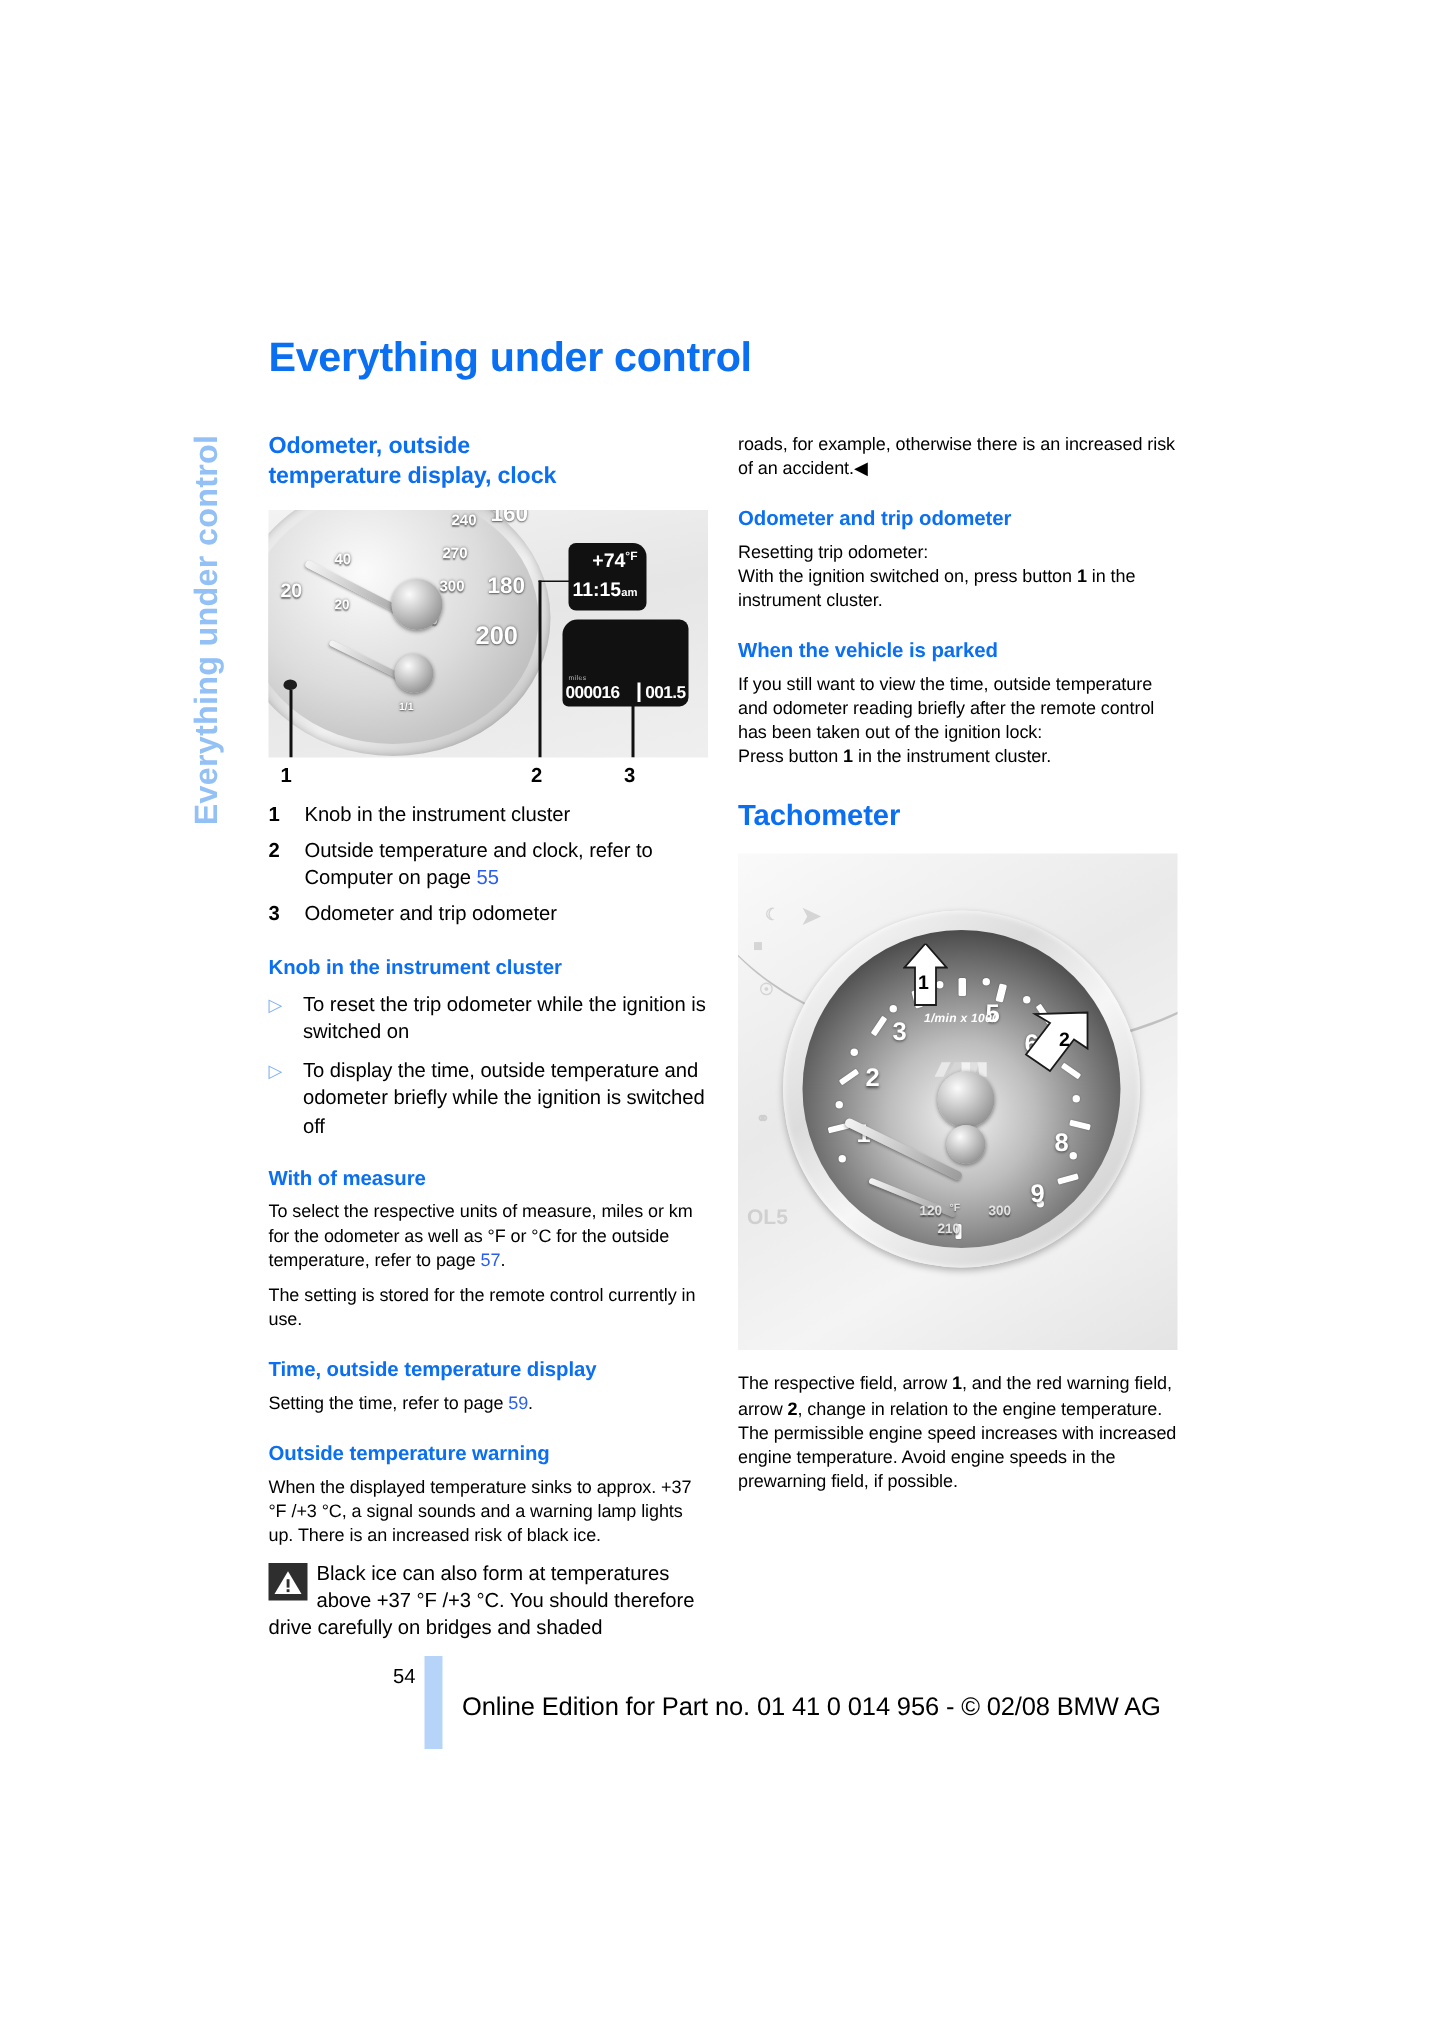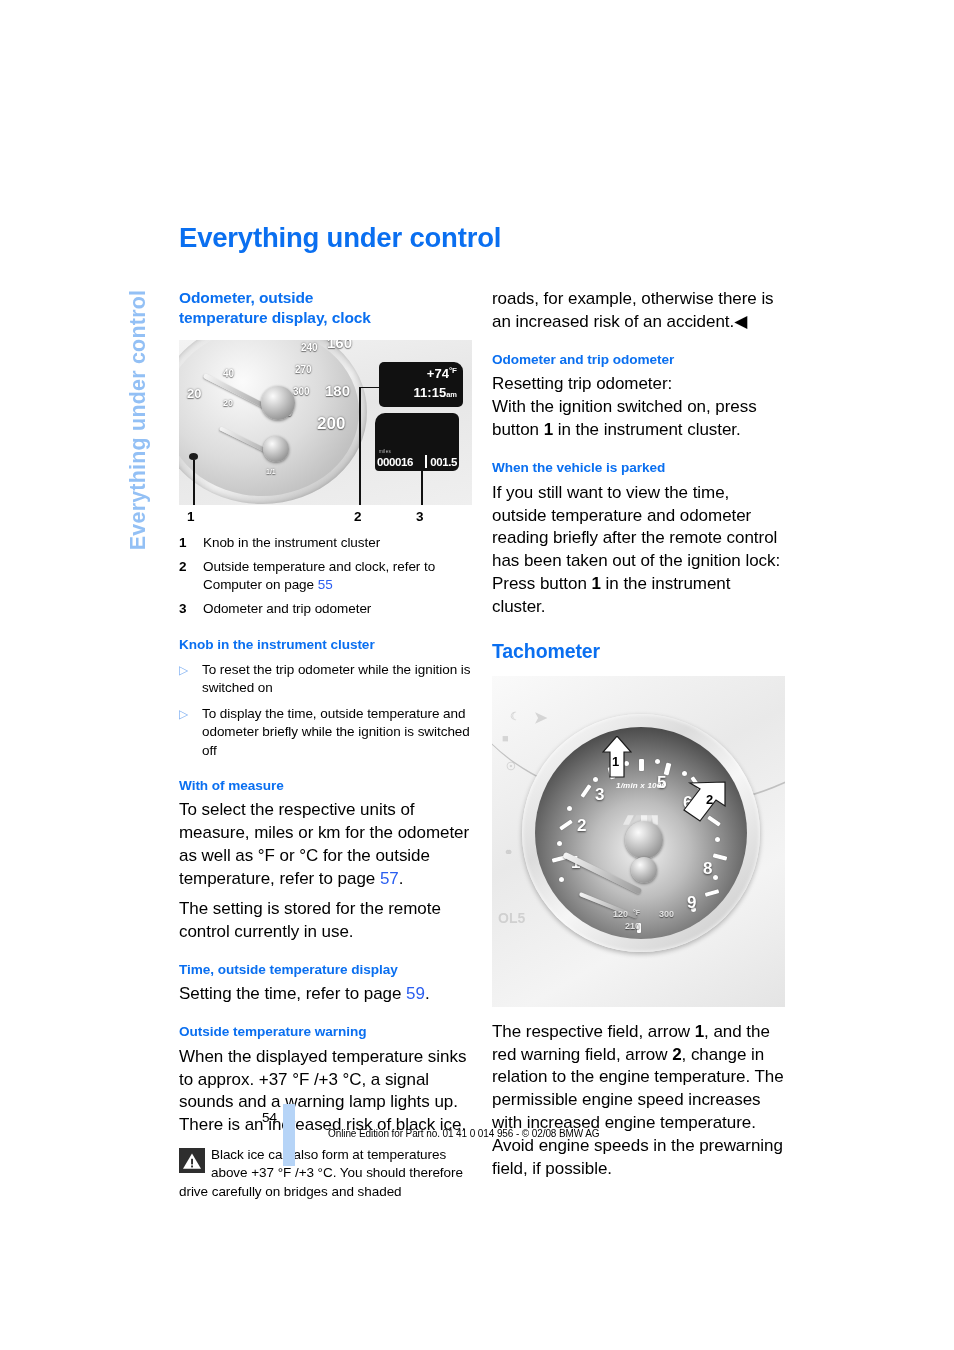--- a/index.html
+++ b/index.html
@@ -76,21 +76,21 @@
   }
   h3.sub {
     font-size: 13.6px;
     font-weight: bold;
     color: #0a6ff0;
     margin: 0;
     line-height: 1.3;
     letter-spacing: -0.05px;
   }
   p.body {
-    font-size: 17px;
+    font-size: 12px;
     line-height: 1.345;
     margin: 0;
     letter-spacing: -0.05px;
   }
   .lnk { color: #2a5ef0; }
   .bold { font-weight: bold; }
   .sp-5  { height: 5px; }
   .sp-7  { height: 7px; }
   .sp-9  { height: 9px; }
   .sp-12 { height: 12px; }
@@ -193,21 +193,21 @@
   .hub {
     position: absolute;
     border-radius: 50%;
     background: radial-gradient(circle at 35% 30%, #fbfbfb, #9d9d9d 70%, #7a7a7a 100%);
     box-shadow: 0 1px 3px rgba(0,0,0,.45);
   }
   .lcd-top {
     position: absolute;
     left: 200px;
     top: 22px;
-    width: 84px;
+    width: 52px;
     height: 45px;
     background: #111111;
     border-radius: 5px 9px 5px 5px;
     color: #ffffff;
   }
   .lcd-temp {
     position: absolute;
     left: 0; right: 6px;
     top: 4px;
     text-align: right;
@@ -407,23 +407,22 @@
     left: 283px;
     top: 1104px;
     width: 12px;
     height: 62px;
     background: #b6d4f7;
   }
   .footer-text {
     position: absolute;
     left: 308px;
     top: 1128px;
-    font-size: 10px;
+    font-size: 17px;
     letter-spacing: -0.1px;
-    margin-left: 20px;
   }
 </style>
 </head>
 <body>
 
 <div class="page">
 
   <div class="side-tab">
     <span>Everything under control</span>
   </div>

